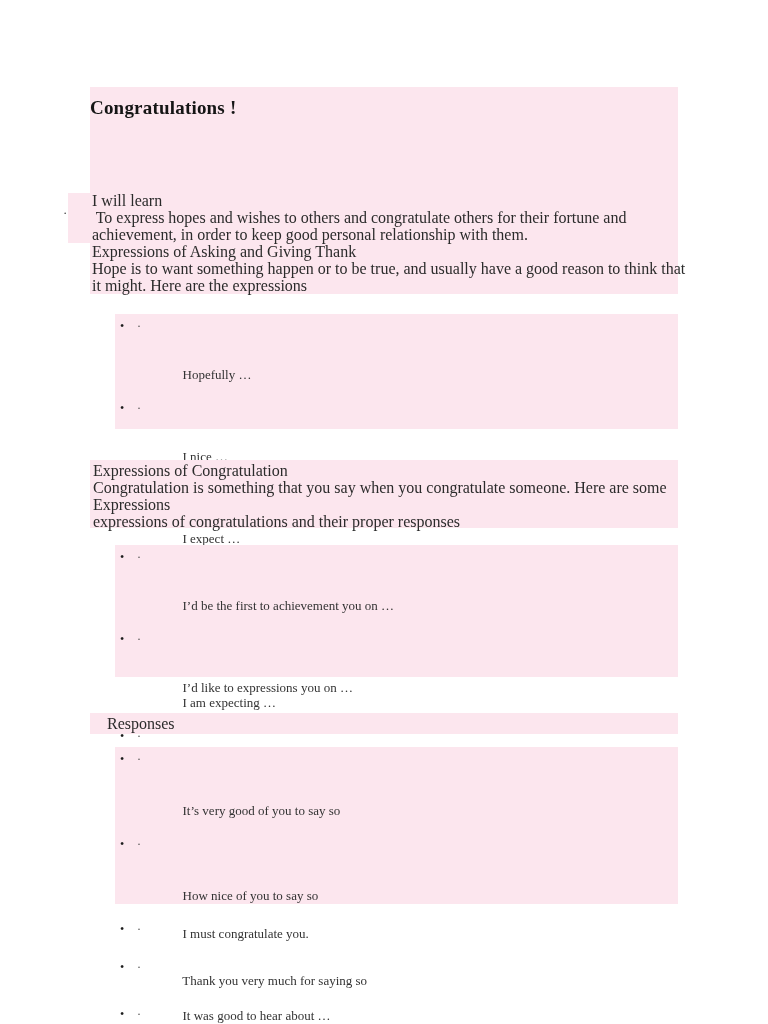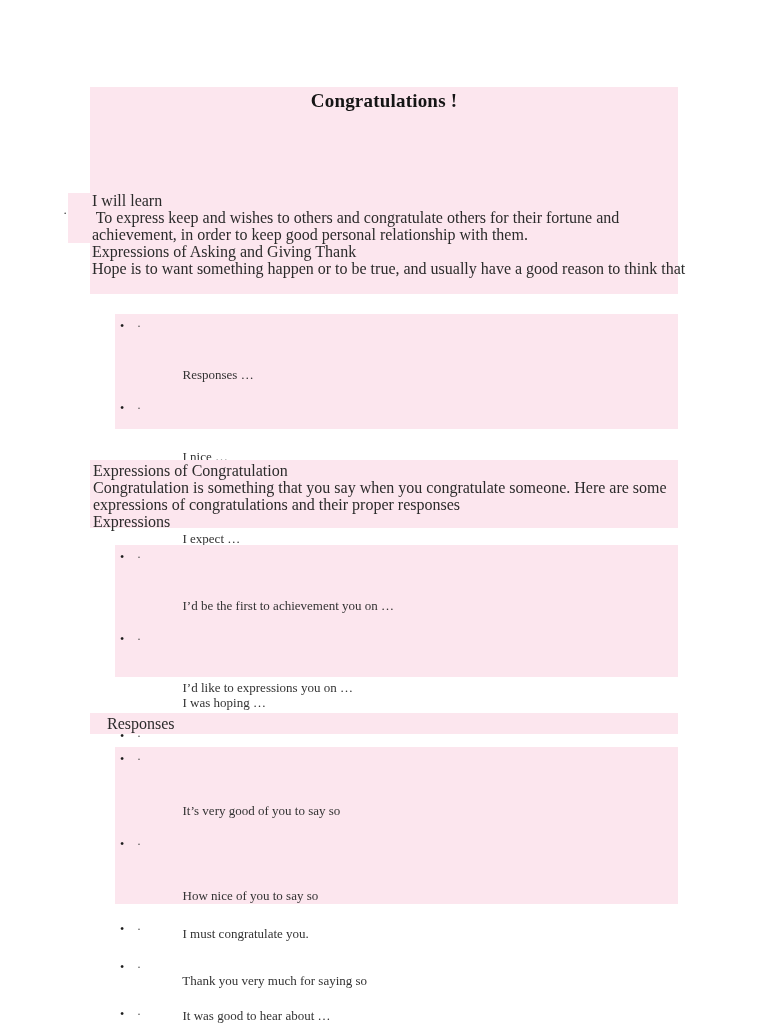--- a/index.html
+++ b/index.html
@@ -8,22 +8,22 @@
     font-family: "Liberation Serif", "DejaVu Serif", serif;
   }
   .page {
     position: relative; width: 768px; height: 1024px;
     background: #ffffff; overflow: hidden;
   }
   .pink {
     position: absolute; background: #fce6ee; box-sizing: border-box;
   }
   .doc-title {
-    text-align: center; font-weight: bold; font-size: 19px;
-    color: #151515; padding-top: 3px; letter-spacing: 0.2px;
+    text-align: left; font-weight: bold; font-size: 19px;
+    color: #151515; padding-top: 10px; letter-spacing: 0.2px;
     white-space: pre;
   }
   .intro { position: absolute; top: 105px; left: 2px; right: 4px; }
   .line {
     font-size: 16px; line-height: 17px; color: #2b2b2b; white-space: pre;
   }
   .sec-lines { padding: 2px 0 0 3px; }
   .li {
     position: relative; padding-left: 48px;
     font-size: 13px; line-height: 16.4px; color: #333333; white-space: pre;
@@ -47,69 +47,75 @@
 </style>
 </head>
 <body>
 
 <div class="page">
 
   <div class="pink" id="block-top">
     <div class="doc-title">Congratulations !</div>
     <div class="intro">
       <div class="line">I will learn</div>
-      <div class="line"> To express keep and wishes to others and congratulate others for their fortune and</div>
+      <div class="line"> To express hopes and wishes to others and congratulate others for their fortune and</div>
       <div class="line">achievement, in order to keep good personal relationship with them.</div>
       <div class="line">Expressions of Asking and Giving Thank</div>
       <div class="line">Hope is to want something happen or to be true, and usually have a good reason to think that</div>
+      <div class="line">it might. Here are the expressions</div>
     </div>
   </div>
 
   <div class="pink" id="strip">
     <span id="strip-dot">·</span>
   </div>
 
   <div class="pink" id="list1">
     <div class="li">
       <span class="b1">•</span>
       <span class="b2">·</span>
-      <span>Responses …</span>
+      <span>Hopefully …</span>
     </div>
     <div class="li">
       <span class="b1">•</span>
       <span class="b2">·</span>
       <span>I nice …</span>
     </div>
     <div class="li">
       <span class="b1">•</span>
       <span class="b2">·</span>
       <span>I expect …</span>
     </div>
     <div class="li">
       <span class="b1">•</span>
       <span class="b2">·</span>
       <span>I am hoping …</span>
     </div>
     <div class="li">
       <span class="b1">•</span>
       <span class="b2">·</span>
+      <span>I am expecting …</span>
+    </div>
+    <div class="li">
+      <span class="b1">•</span>
+      <span class="b2">·</span>
       <span>I was hoping …</span>
     </div>
     <div class="li">
       <span class="b1">•</span>
       <span class="b2">·</span>
       <span>I wish …</span>
     </div>
   </div>
 
   <div class="pink sec-lines" id="sec2">
     <div class="line">Expressions of Congratulation</div>
     <div class="line">Congratulation is something that you say when you congratulate someone. Here are some</div>
+    <div class="line">Expressions</div>
     <div class="line">expressions of congratulations and their proper responses</div>
-    <div class="line">Expressions</div>
   </div>
 
   <div class="pink" id="list2">
     <div class="li">
       <span class="b1">•</span>
       <span class="b2">·</span>
       <span>I’d be the first to achievement you on …</span>
     </div>
     <div class="li">
       <span class="b1">•</span>

